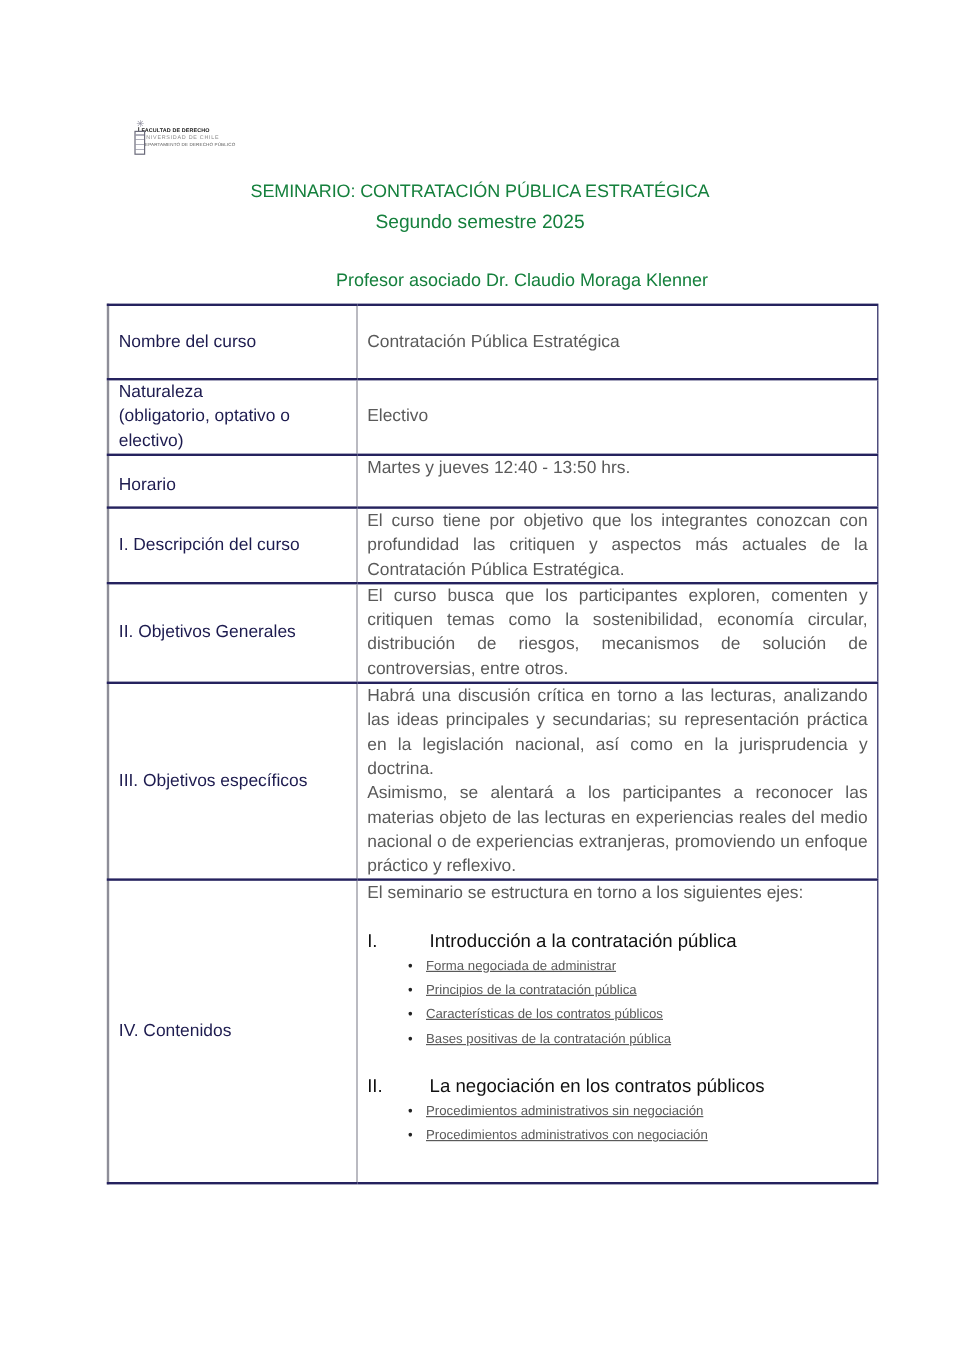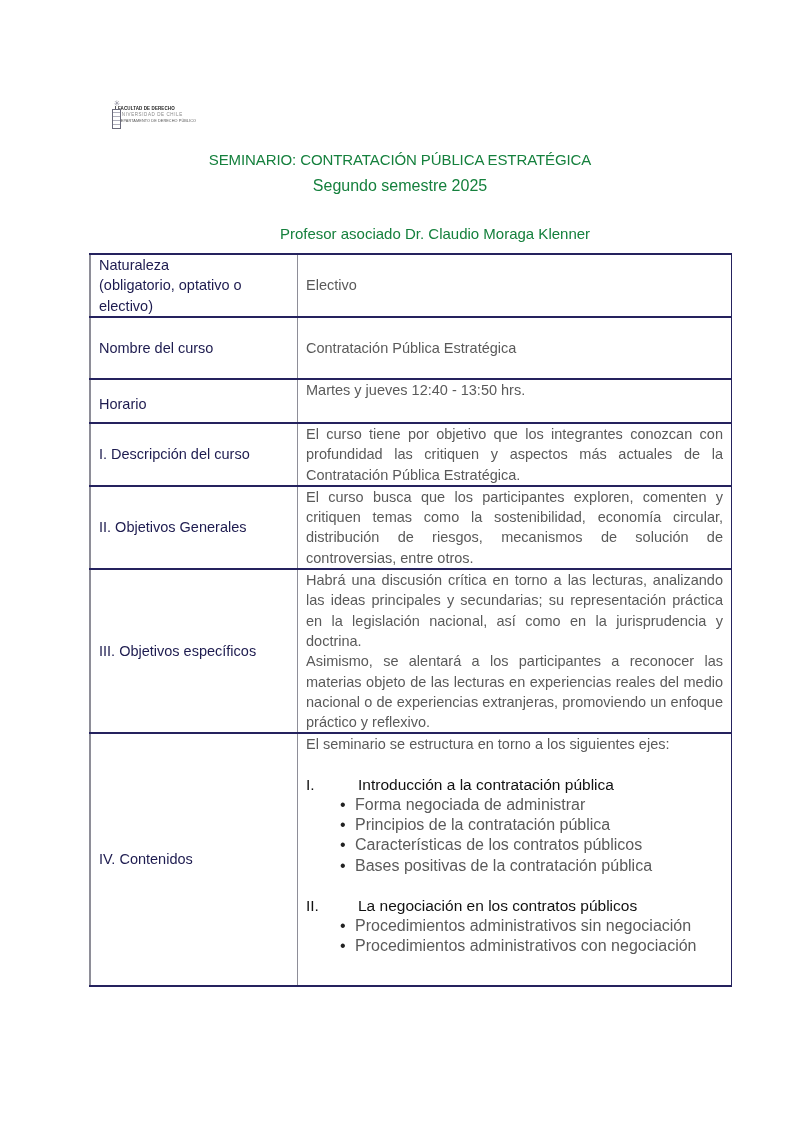--- a/index.html
+++ b/index.html
@@ -23,21 +23,21 @@
   table.course { position: absolute; left: 89px; top: 253px; width: 643px; border-collapse: collapse; table-layout: fixed; }
   table.course td { border-top: 2px solid #25225e; border-bottom: 2px solid #25225e; padding: 0 8px; vertical-align: middle; font-size: 14.5px; line-height: 20.3px; }
   table.course td.label { width: 190px; color: #1d1b4f; border-left: 2px solid #8e8e98; border-right: 1px solid #8e8e98; }
   table.course td.value { color: #5a5a5a; border-right: 1px solid #25225e; text-align: justify; font-weight: 300; }
   td.value.top { vertical-align: top; padding-top: 0; }
   .intro { margin: 0; }
   .section { margin-top: 20px; }
   .section-head { display: flex; color: #111; font-size: 15.5px; line-height: 20px; }
   .section-head .num { width: 52px; }
   ul.items { margin: 0; padding: 0 0 0 34px; list-style: none; }
-  ul.items li { position: relative; padding-left: 15px; font-size: 16px; line-height: 20.3px; color: #5a5a5a; text-align: left; }
+  ul.items li { position: relative; padding-left: 15px; font-size: 11px; line-height: 20.3px; color: #5a5a5a; text-align: left; text-decoration: underline; }
   ul.items li::before { content: "\2022"; position: absolute; left: 0; color: #222; }
 </style>
 </head>
 <body>
 
 <div class="logo">
   <div class="logo-shield">
     <div class="star">✳</div>
     <div class="crest"></div>
   </div>
@@ -48,30 +48,30 @@
   </div>
 </div>
 
 <div class="header title">SEMINARIO: CONTRATACIÓN PÚBLICA ESTRATÉGICA</div>
 <div class="header subtitle">Segundo semestre 2025</div>
 <div class="header professor">Profesor asociado Dr. Claudio Moraga Klenner</div>
 
 <table class="course">
   <tbody>
       <tr style="height:62px;">
+    <td class="label">Nombre del curso</td>
+    <td class="value">Contratación Pública Estratégica</td>
+  </tr>
+  <tr style="height:62px;">
     <td class="label">
       <div>Naturaleza</div>
       <div>(obligatorio, optativo o</div>
       <div>electivo)</div>
     </td>
     <td class="value">Electivo</td>
-  </tr>
-  <tr style="height:62px;">
-    <td class="label">Nombre del curso</td>
-    <td class="value">Contratación Pública Estratégica</td>
   </tr>
   <tr style="height:44px;">
     <td class="label" style="padding-top:6px;">Horario</td>
     <td class="value top">Martes y jueves 12:40 - 13:50 hrs.</td>
   </tr>
   <tr style="height:63px;">
     <td class="label">I. Descripción del curso</td>
     <td class="value">El curso tiene por objetivo que los integrantes conozcan con profundidad las critiquen y aspectos más actuales de la Contratación Pública Estratégica.</td>
   </tr>
   <tr style="height:79px;">

